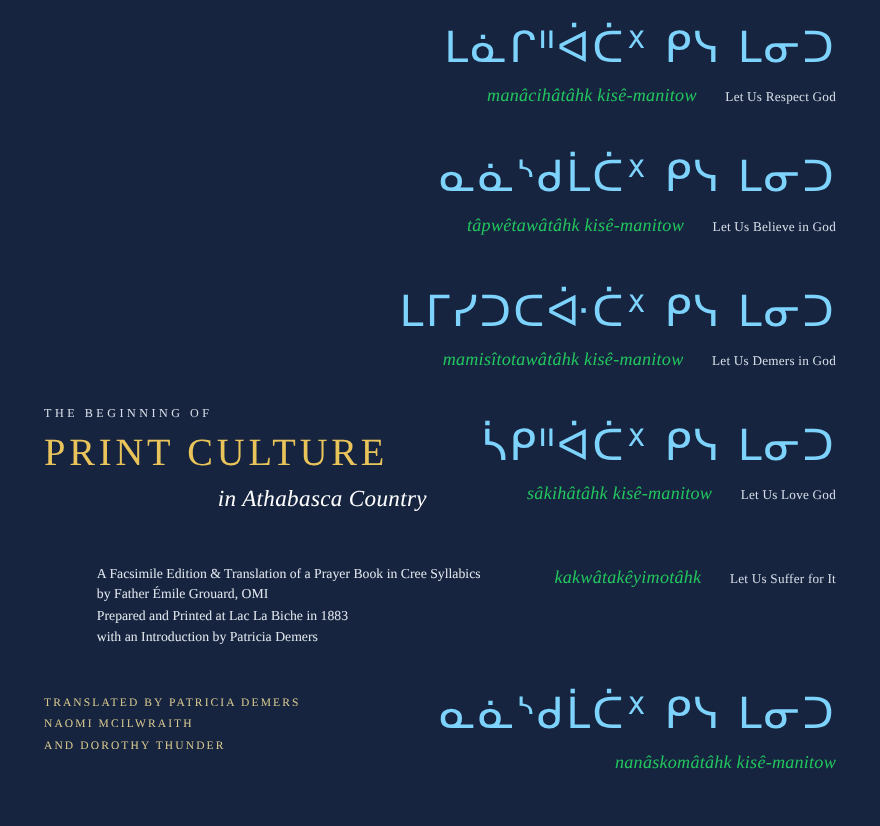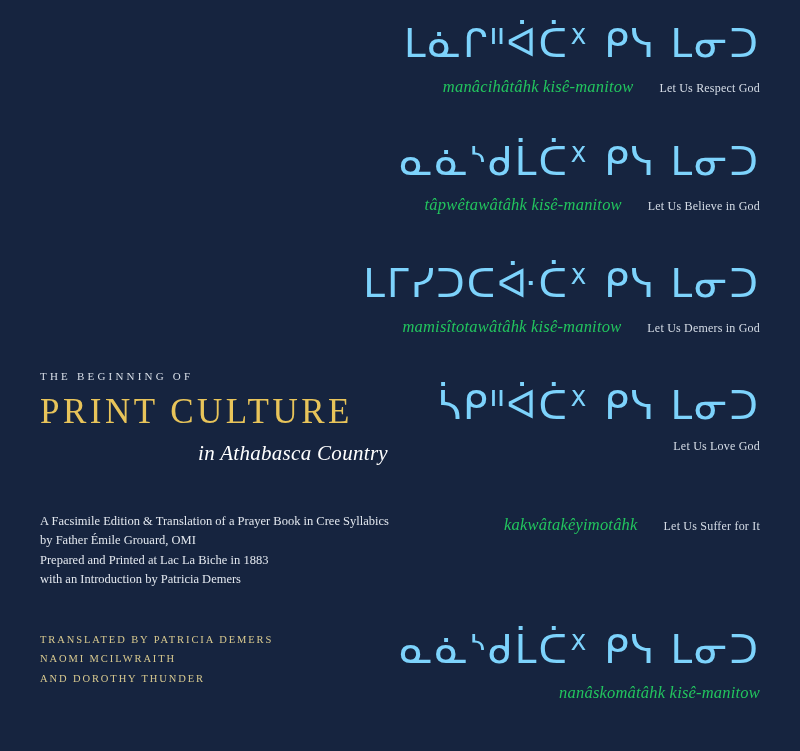--- a/index.html
+++ b/index.html
@@ -109,21 +109,21 @@
   .blurb {
     position: absolute;
     left: 40px;
     top: 512px;
     width: 380px;
     color: #e2e7ee;
     font-family: "Liberation Serif", serif;
     font-size: 12.5px;
     line-height: 1.55;
   }
-  .blurb div { white-space: nowrap; }
+  .blurb div { white-space: nowrap; margin-left: 48px; }
 
   
   .translators {
     position: absolute;
     left: 40px;
     top: 630px;
     color: #d8c98f;
     font-family: "Liberation Serif", serif;
     font-size: 10.5px;
     letter-spacing: 1.9px;
@@ -158,20 +158,21 @@
       <div class="syll">ᒪᒥᓯᑐᑕᐚᑖᕽ  ᑭᓭ ᒪᓂᑐ</div>
       <div class="glosses">
         <span class="roman">mamisîtotawâtâhk kisê-manitow</span>
         <span class="english">Let Us Demers in God</span>
       </div>
     </div>
 
     <div class="row row4">
       <div class="syll">ᓵᑭᐦᐋᑖᕽ  ᑭᓭ ᒪᓂᑐ</div>
       <div class="glosses">
+        <span class="roman">sâkihâtâhk kisê-manitow</span>
         <span class="english">Let Us Love God</span>
       </div>
     </div>
 
     <div class="row row5">
       <div class="glosses">
         <span class="roman">kakwâtakêyimotâhk</span>
         <span class="english">Let Us Suffer for It</span>
       </div>
     </div>

